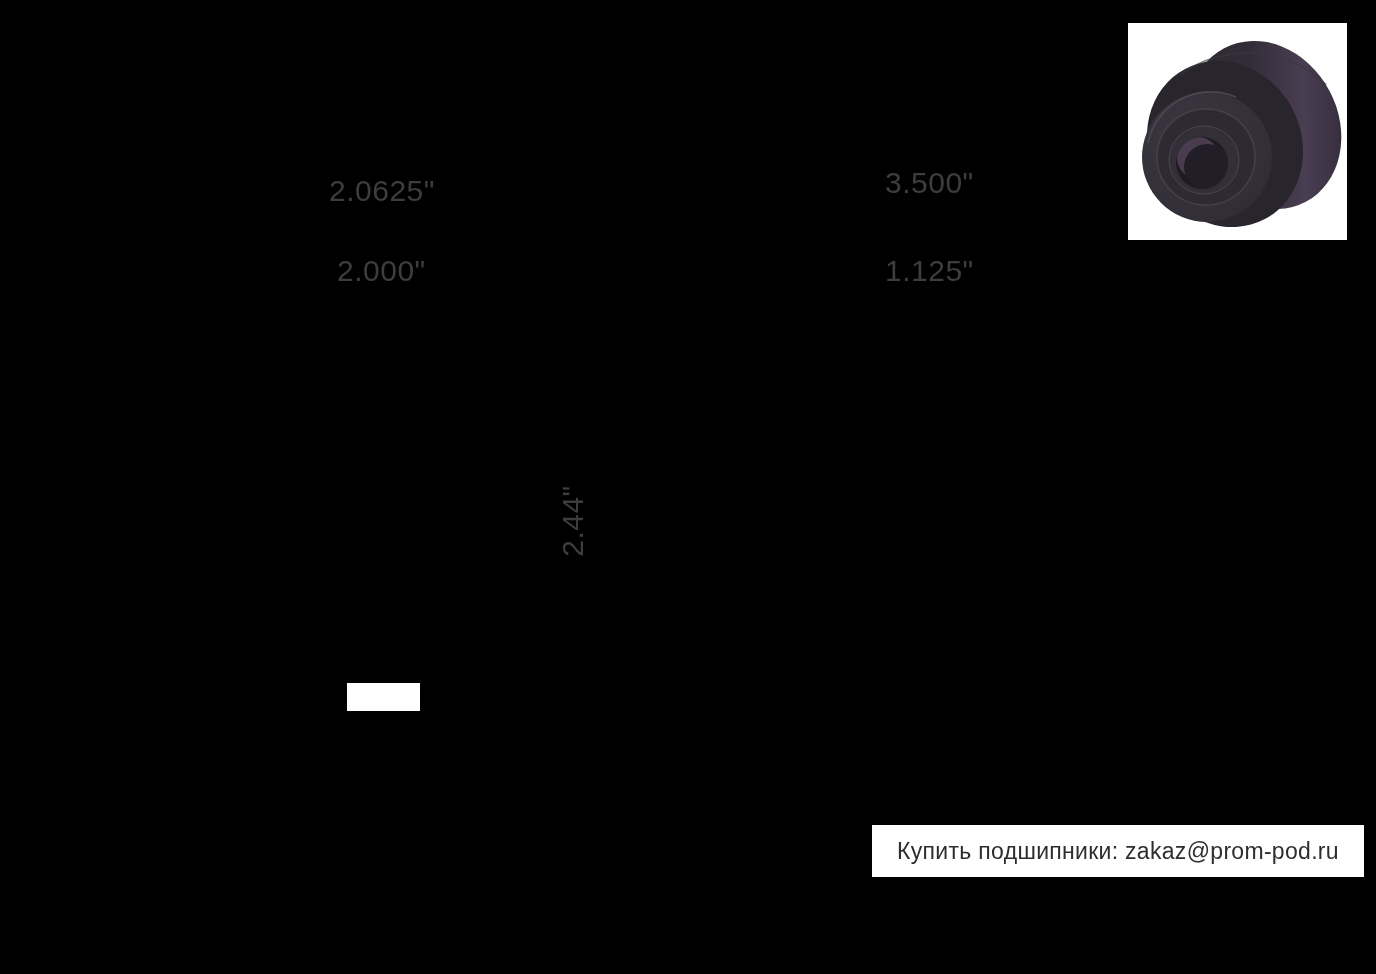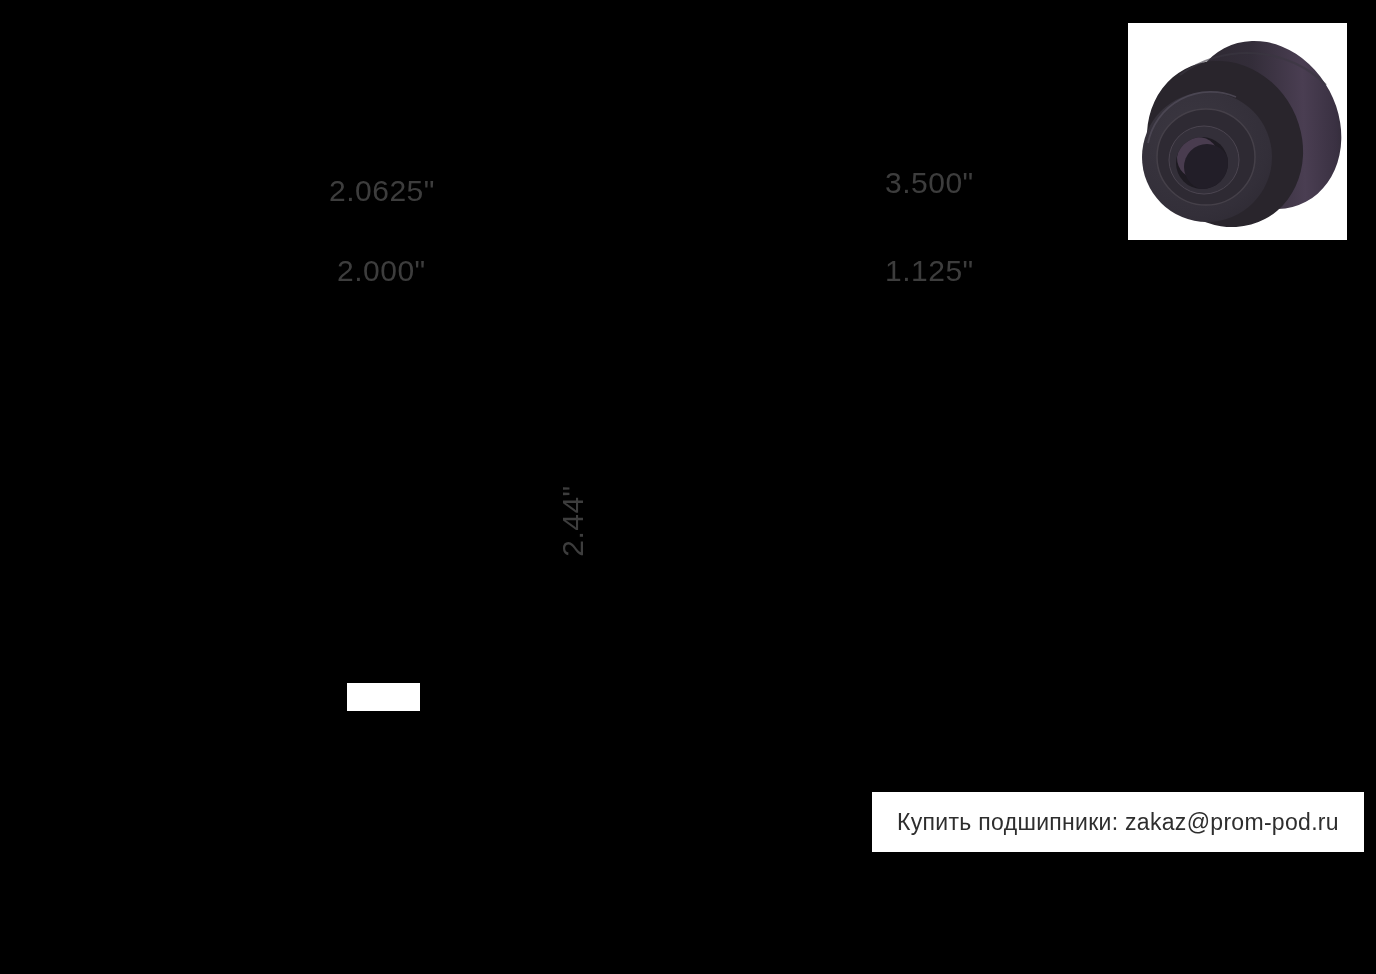--- a/index.html
+++ b/index.html
@@ -53,23 +53,23 @@
     background: #ffffff;
   }
   .product-photo svg {
     display: block;
     width: 100%;
     height: 100%;
   }
   .contact-box {
     position: absolute;
     left: 872px;
-    top: 792px;
+    top: 825px;
     width: 492px;
-    height: 60px;
+    height: 52px;
     background: #ffffff;
     display: flex;
     align-items: center;
     justify-content: center;
   }
   .contact-box span {
     font-size: 23px;
     line-height: 23px;
     color: #2e2e2e;
     letter-spacing: 0.3px;

